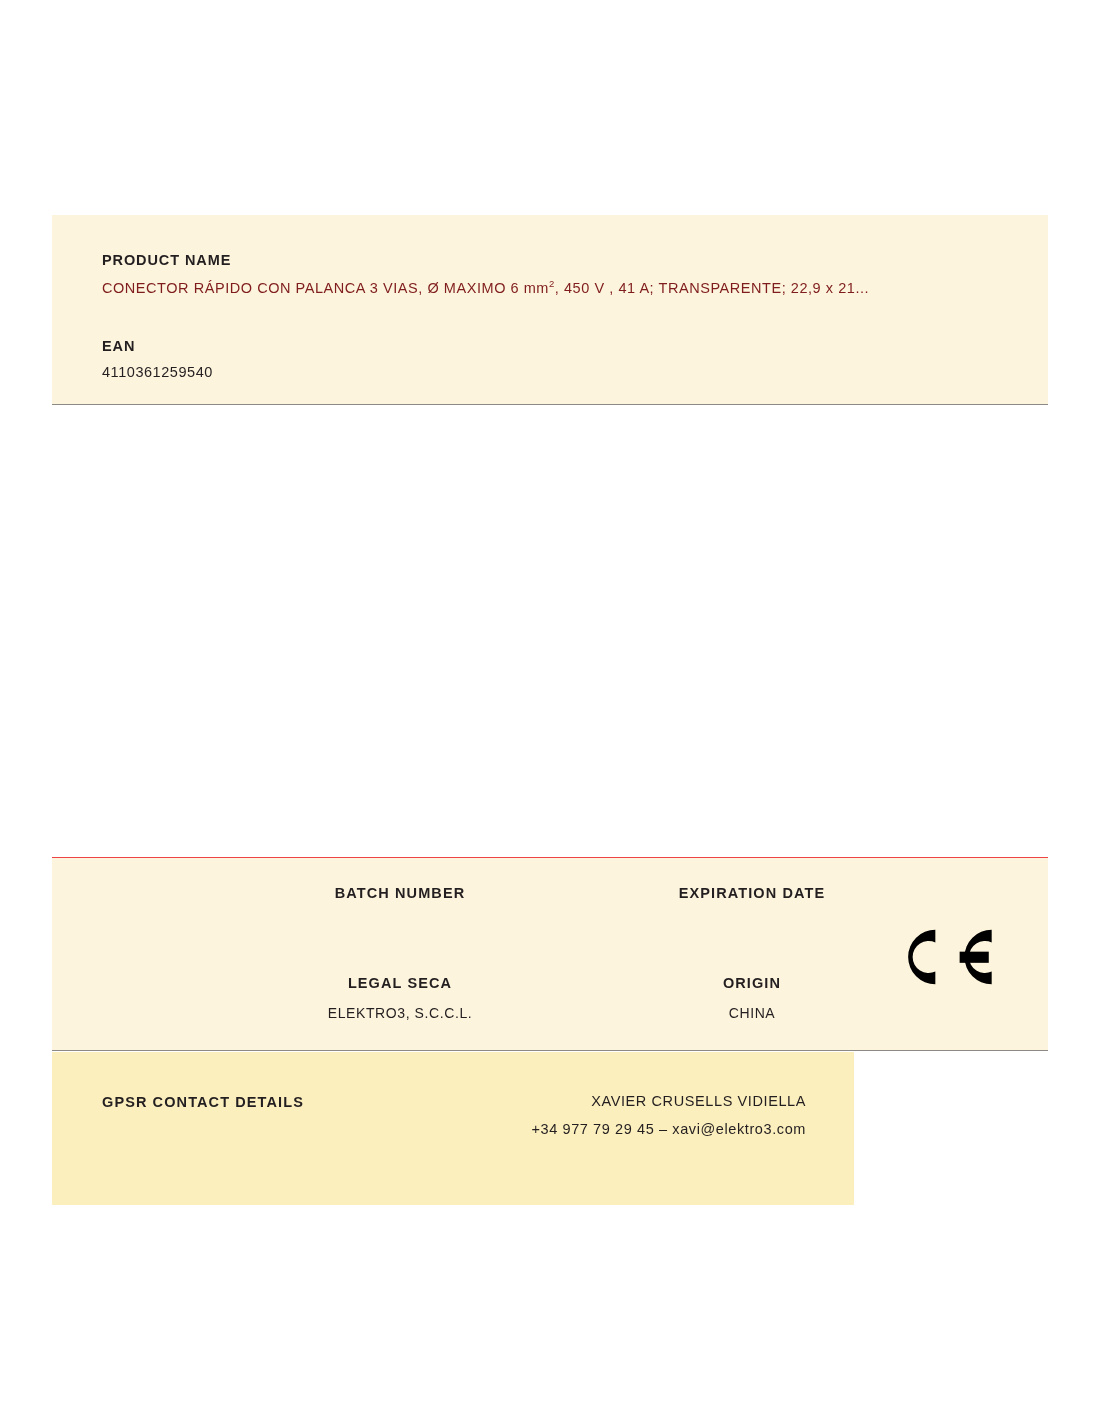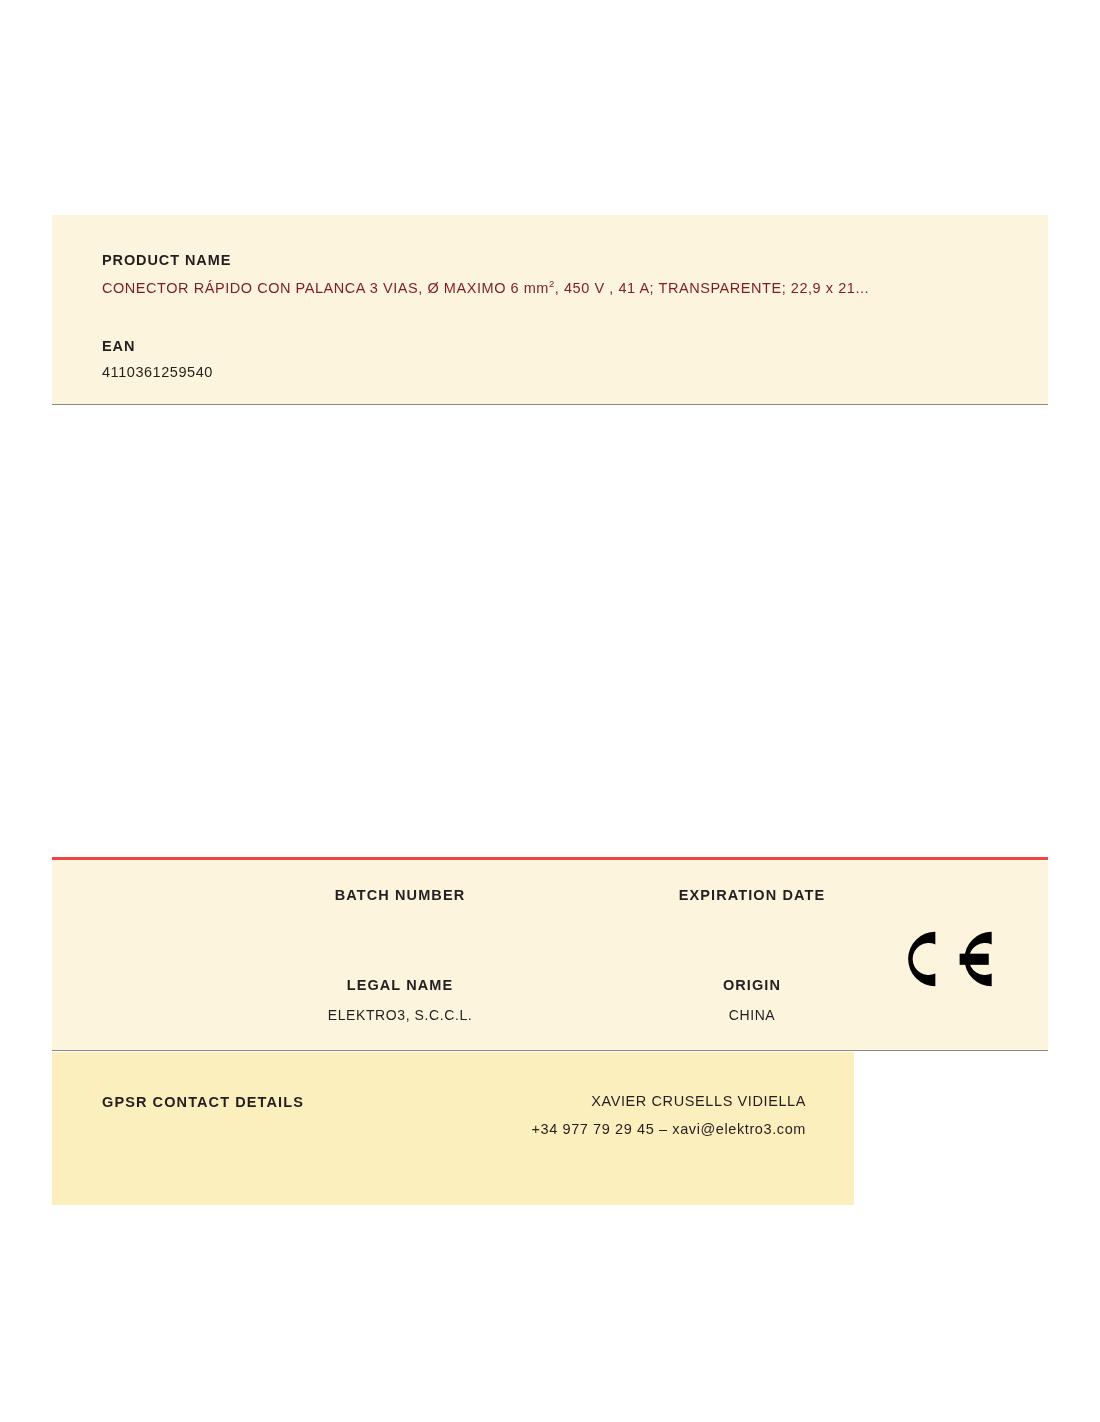--- a/index.html
+++ b/index.html
@@ -71,21 +71,21 @@
   }
 
   
   .info-block {
     position: absolute;
     left: 52px;
     top: 857px;
     width: 996px;
     height: 194px;
     background: #fdf4dd;
-    border-top: 3px solid #ef4444;
+    border-top: 1px solid #ef4444;
     border-bottom: 1px solid #8c8a85;
     box-sizing: border-box;
   }
   .info-col {
     position: absolute;
     text-align: center;
   }
   .col-batch { left: 178px; top: 27px; width: 340px; }
   .col-expiry { left: 530px; top: 27px; width: 340px; }
   .col-legal { left: 178px; top: 117px; width: 340px; }
@@ -169,21 +169,21 @@
       <p class="info-label">BATCH NUMBER</p>
       <p class="info-value"></p>
     </div>
 
     <div class="info-col col-expiry">
       <p class="info-label">EXPIRATION DATE</p>
       <p class="info-value"></p>
     </div>
 
     <div class="info-col col-legal">
-      <p class="info-label">LEGAL NAME</p>
+      <p class="info-label">LEGAL SECA</p>
       <p class="info-value">ELEKTRO3, S.C.C.L.</p>
     </div>
 
     <div class="info-col col-origin">
       <p class="info-label">ORIGIN</p>
       <p class="info-value">CHINA</p>
     </div>
 
     <svg class="ce-mark" viewBox="0 0 100 70">
       <path d="M38 7 A28 28 0 1 0 38 63 L38 50 A16.5 16.5 0 1 1 38 20 Z" fill="#000000"></path>

